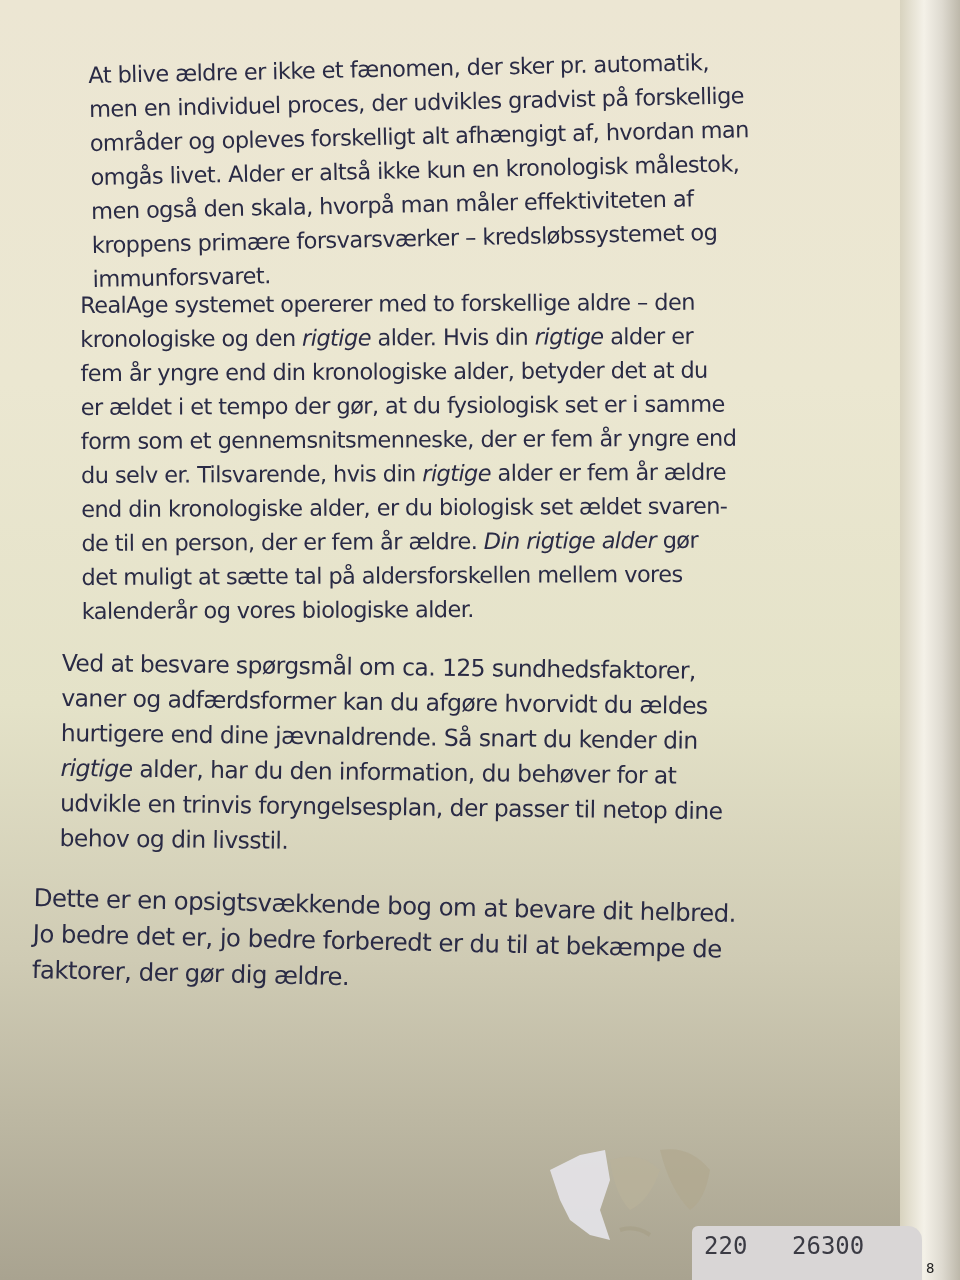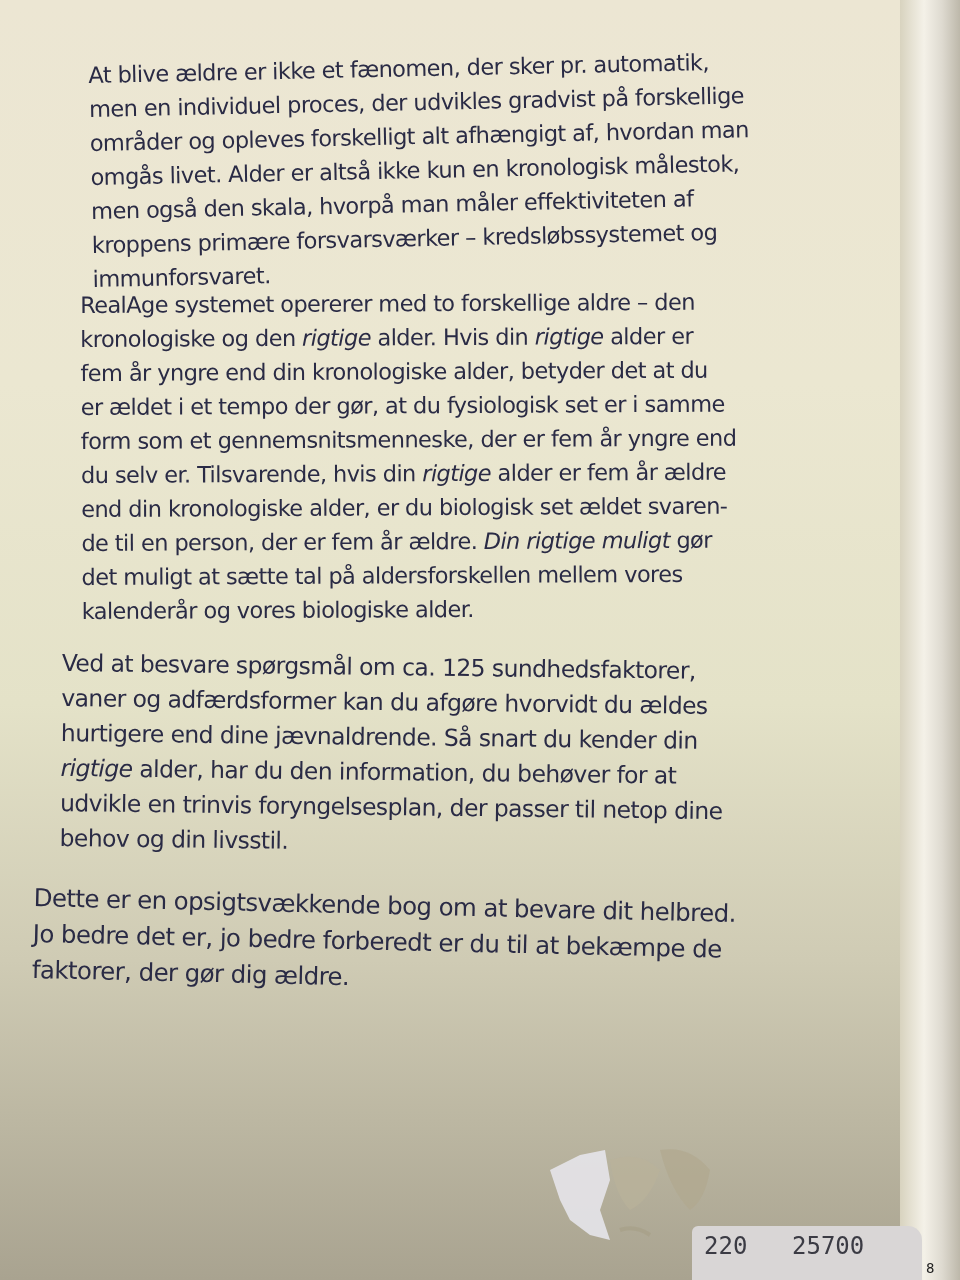--- a/index.html
+++ b/index.html
@@ -58,21 +58,21 @@
     <span class="line">immunforsvaret.</span>
   </div>
 <div class="para" id="p2">
     <span class="line">RealAge systemet opererer med to forskellige aldre – den</span>
     <span class="line">kronologiske og den <i>rigtige</i> alder. Hvis din <i>rigtige</i> alder er</span>
     <span class="line">fem år yngre end din kronologiske alder, betyder det at du</span>
     <span class="line">er ældet i et tempo der gør, at du fysiologisk set er i samme</span>
     <span class="line">form som et gennemsnitsmenneske, der er fem år yngre end</span>
     <span class="line">du selv er. Tilsvarende, hvis din <i>rigtige</i> alder er fem år ældre</span>
     <span class="line">end din kronologiske alder, er du biologisk set ældet svaren-</span>
-    <span class="line">de til en person, der er fem år ældre. <i>Din rigtige muligt</i> gør</span>
+    <span class="line">de til en person, der er fem år ældre. <i>Din rigtige alder</i> gør</span>
     <span class="line">det muligt at sætte tal på aldersforskellen mellem vores</span>
     <span class="line">kalenderår og vores biologiske alder.</span>
   </div>
 <div class="para" id="p3">
     <span class="line">Ved at besvare spørgsmål om ca. 125 sundhedsfaktorer,</span>
     <span class="line">vaner og adfærdsformer kan du afgøre hvorvidt du ældes</span>
     <span class="line">hurtigere end dine jævnaldrende. Så snart du kender din</span>
     <span class="line"><i>rigtige</i> alder, har du den information, du behøver for at</span>
     <span class="line">udvikle en trinvis foryngelsesplan, der passer til netop dine</span>
     <span class="line">behov og din livsstil.</span>
@@ -85,15 +85,15 @@
 
 <svg class="damage" viewBox="0 0 200 120">
   <path d="M10 30 L40 15 L65 10 L70 40 L60 70 L70 100 L50 95 L30 80 L20 60 Z" fill="#e6e4ea" opacity="0.9"></path>
   <path d="M70 20 Q100 10 120 30 Q110 60 90 70 Q75 55 70 20 Z" fill="#b9b29a" opacity="0.7"></path>
   <path d="M120 10 Q150 5 170 30 Q165 60 150 70 Q130 50 120 10 Z" fill="#b0a88e" opacity="0.7"></path>
   <path d="M80 90 Q95 85 110 95" stroke="#a79f88" stroke-width="4" fill="none" opacity="0.7"></path>
 </svg>
 
 <div class="sticker">
   <span class="code">220</span>
-  <span class="price">25700</span>
+  <span class="price">26300</span>
 </div>
 <div class="corner-digit">8</div>
 
 </body></html>

